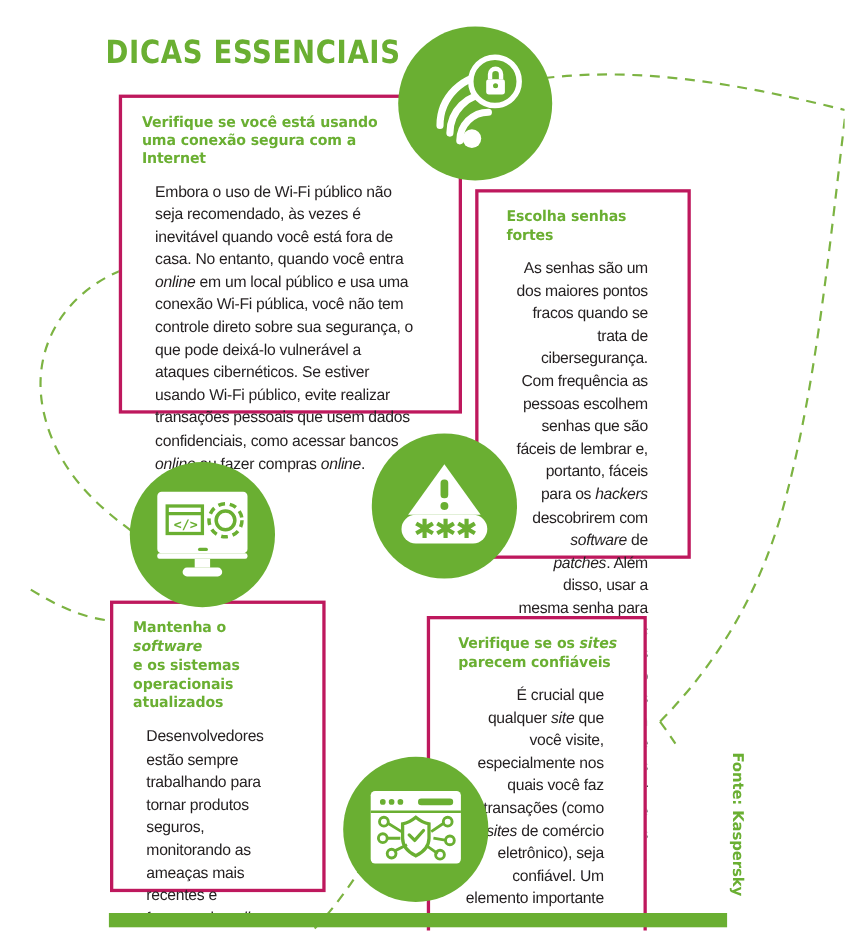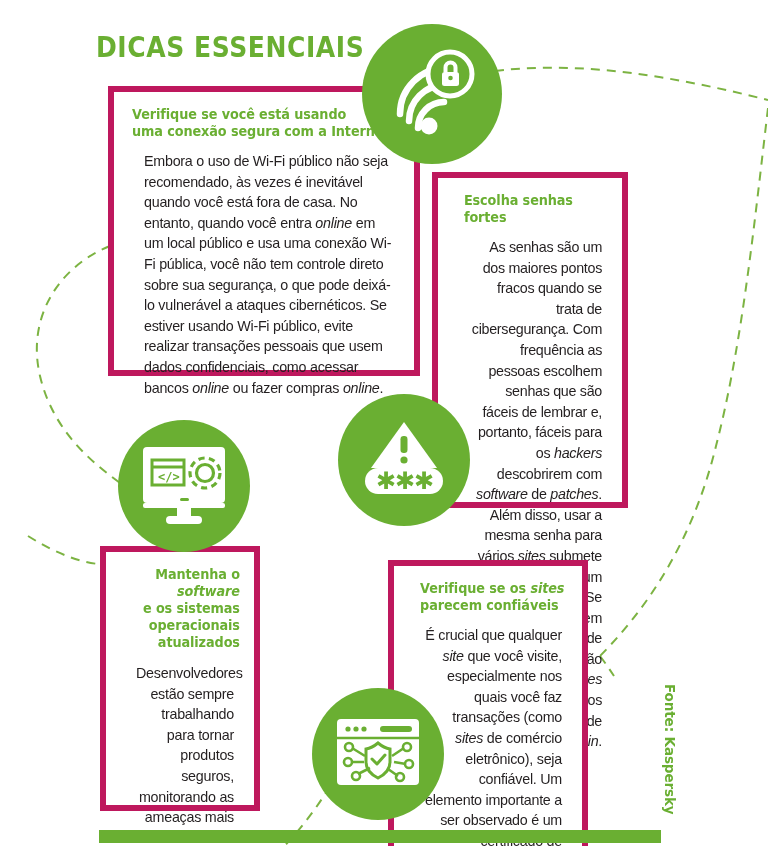--- a/index.html
+++ b/index.html
@@ -28,23 +28,23 @@
     font-stretch:condensed;
     transform:scaleX(0.96);
     transform-origin:left center;
     white-space:nowrap;
   }
 
   
   .card{
     position:absolute;
     box-sizing:border-box;
-    border:6px solid #be185d;
+    border:3px solid #be185d;
     background:#ffffff;
-    padding:14px 8px 14px 18px;
+    padding:14px 24px 14px 18px;
   }
   .card .heading{
     color:#6aaf32;
     font-weight:bold;
     font-size:13.5px;
     line-height:16.5px;
     letter-spacing:-0.1px;
     margin:0 0 3px 0;
     font-family:"DejaVu Sans", sans-serif;
     transform:scaleX(0.95);
@@ -57,21 +57,21 @@
     line-height:20.6px;
     letter-spacing:-0.25px;
     margin:12px;
   }
   .card .body i, .card .heading i{font-style:italic;}
 
   
   #card-wifi   {left:108px; top:70px;  width:312px; height:290px;}
   #card-senhas {left:432px; top:156px; width:196px; height:336px; text-align:right;}
   #card-senhas .body{letter-spacing:-0.3px;}
-  #card-update {left:100px; top:530px; width:160px; height:265px;text-align:right;}
+  #card-update {left:100px; top:530px; width:196px; height:265px;}
   #card-sites  {left:388px; top:544px; width:200px; height:300px; text-align:right;}
   #card-sites .heading{text-align:left;}
   #card-update .heading{line-height:17px;}
 
   
   .icon-circle{
     position:absolute;
     border-radius:50%;
     background:#6aaf32;
     display:flex;align-items:center;justify-content:center;

